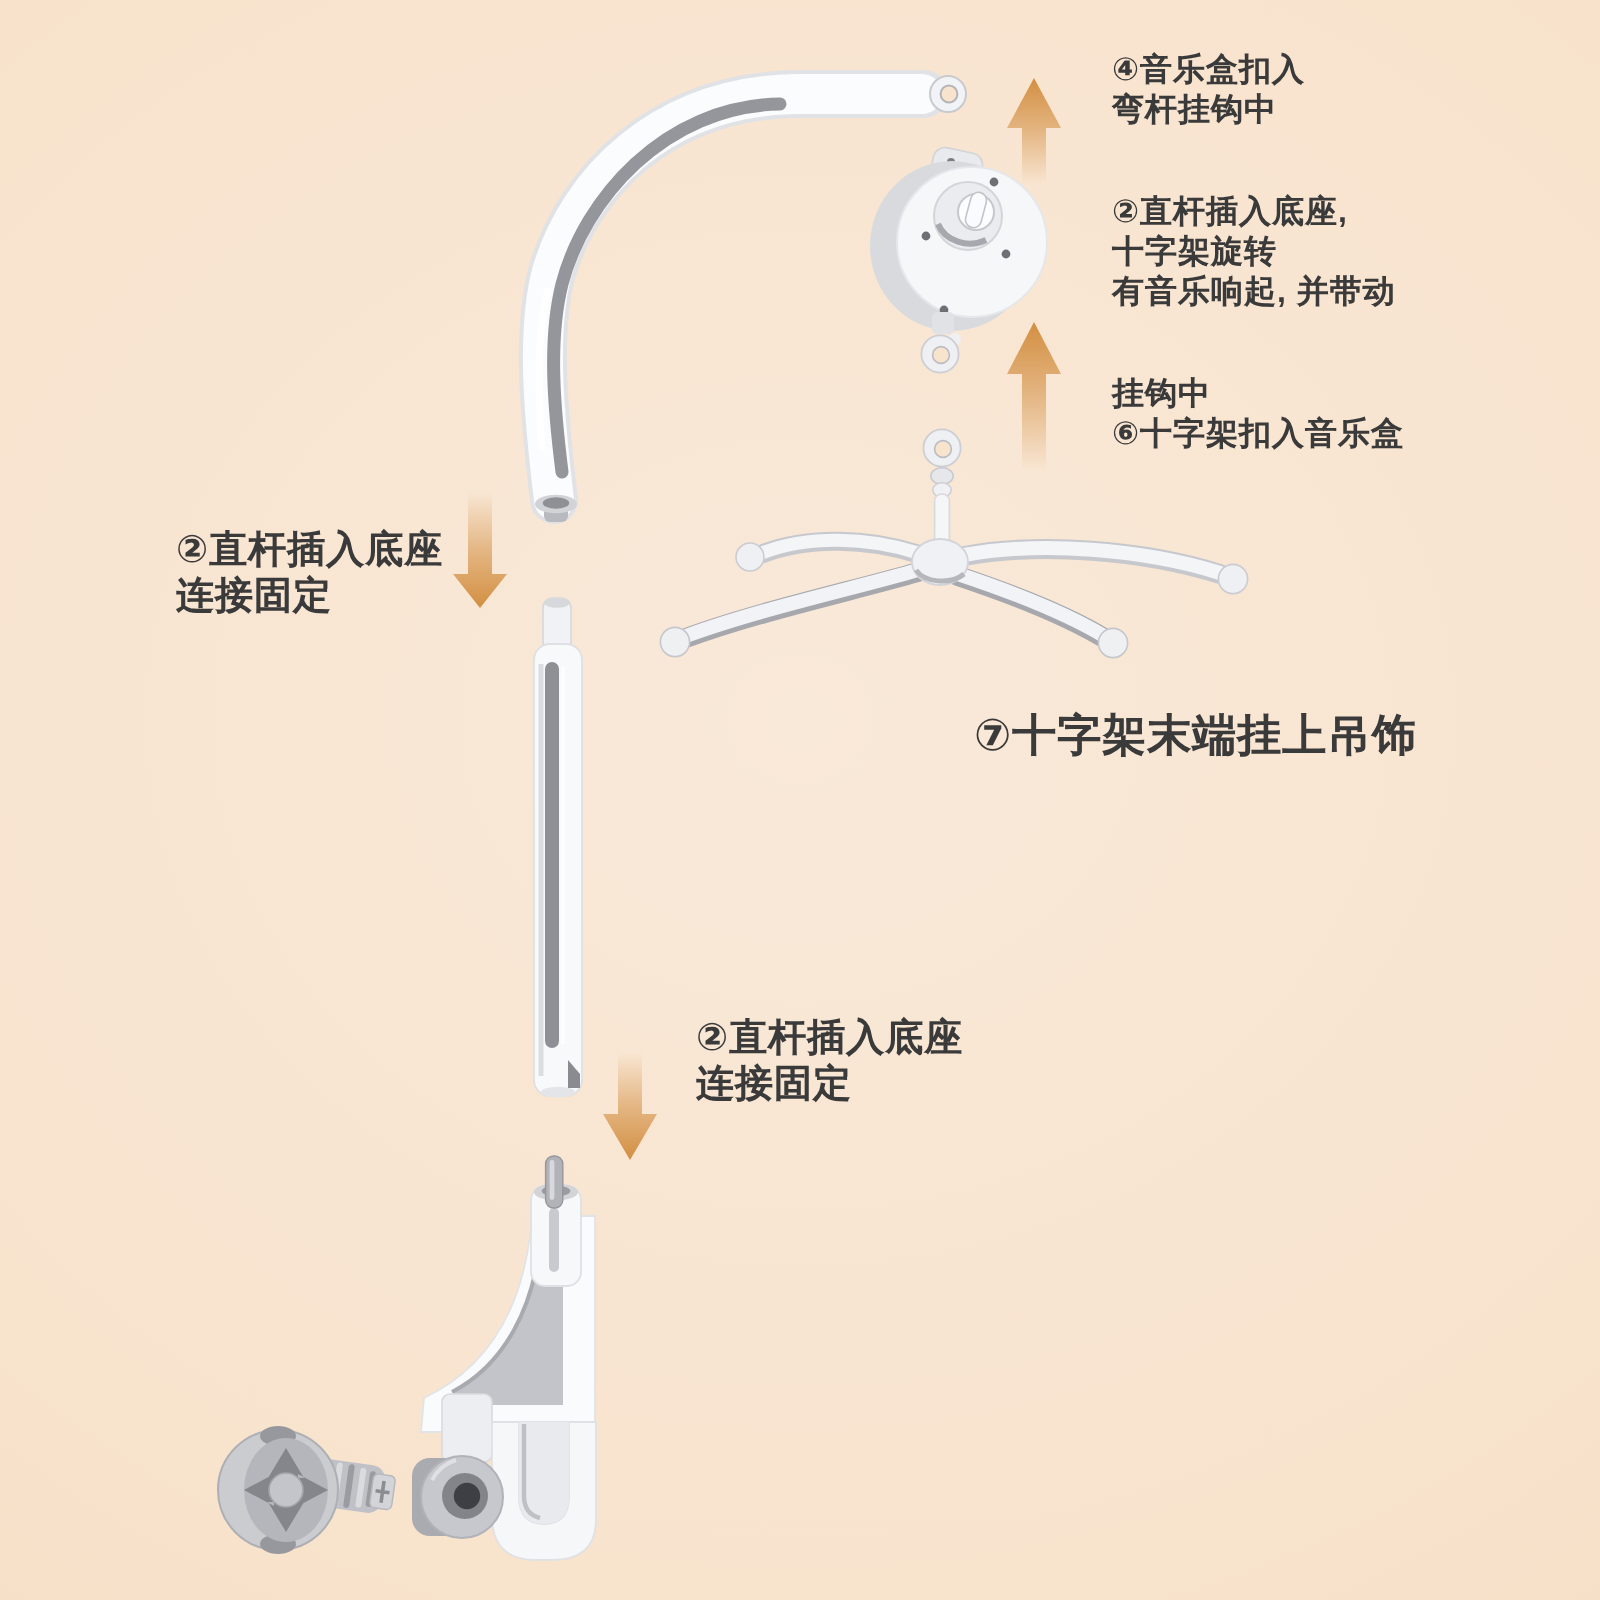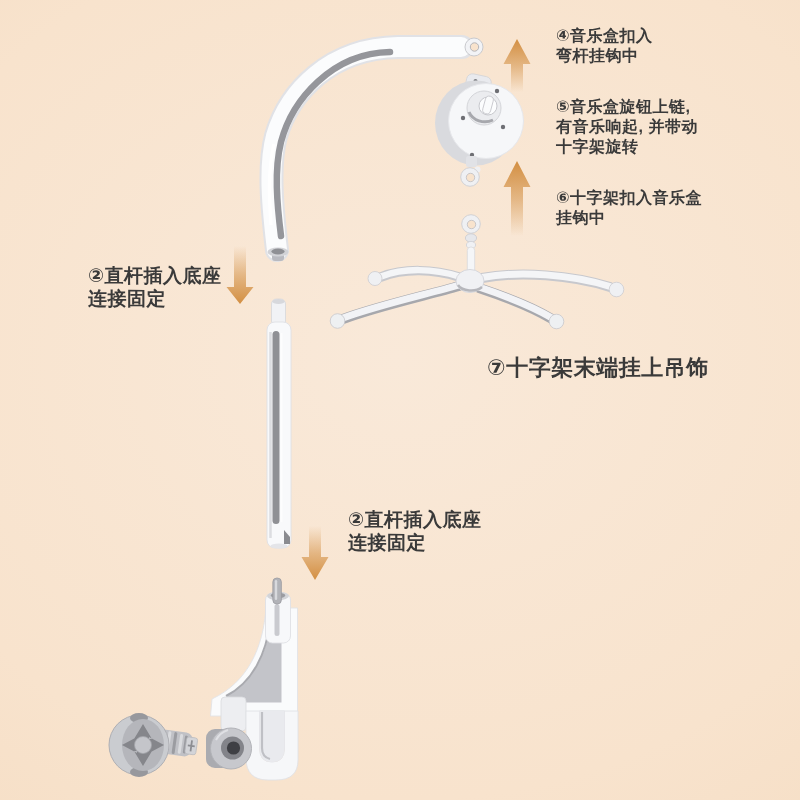--- a/index.html
+++ b/index.html
@@ -171,28 +171,28 @@
       <path fill="url(#gradDown)" d="M315 580 L301.5 557 L309 557 L309 526 L321 526 L321 557 L328.5 557 Z"></path>
     </g>
   </svg>
 
   <div class="note note-sm" style="left:556px;top:26px">
     <div>④音乐盒扣入</div>
     <div>弯杆挂钩中</div>
   </div>
 
   <div class="note note-sm" style="left:556px;top:97px">
-    <div>⑤音乐盒旋钮上链,</div>
+    <div>②直杆插入底座,</div>
+    <div>十字架旋转</div>
     <div>有音乐响起, 并带动</div>
-    <div>十字架旋转</div>
   </div>
 
   <div class="note note-sm" style="left:556px;top:188px">
+    <div>挂钩中</div>
     <div>⑥十字架扣入音乐盒</div>
-    <div>挂钩中</div>
   </div>
 
   <div class="note note-lg" style="left:88px;top:264px">
     <div>②直杆插入底座</div>
     <div>连接固定</div>
   </div>
 
   <div class="note note-lg" style="left:487px;top:356px;font-size:22px">
     <div>⑦十字架末端挂上吊饰</div>
   </div>

